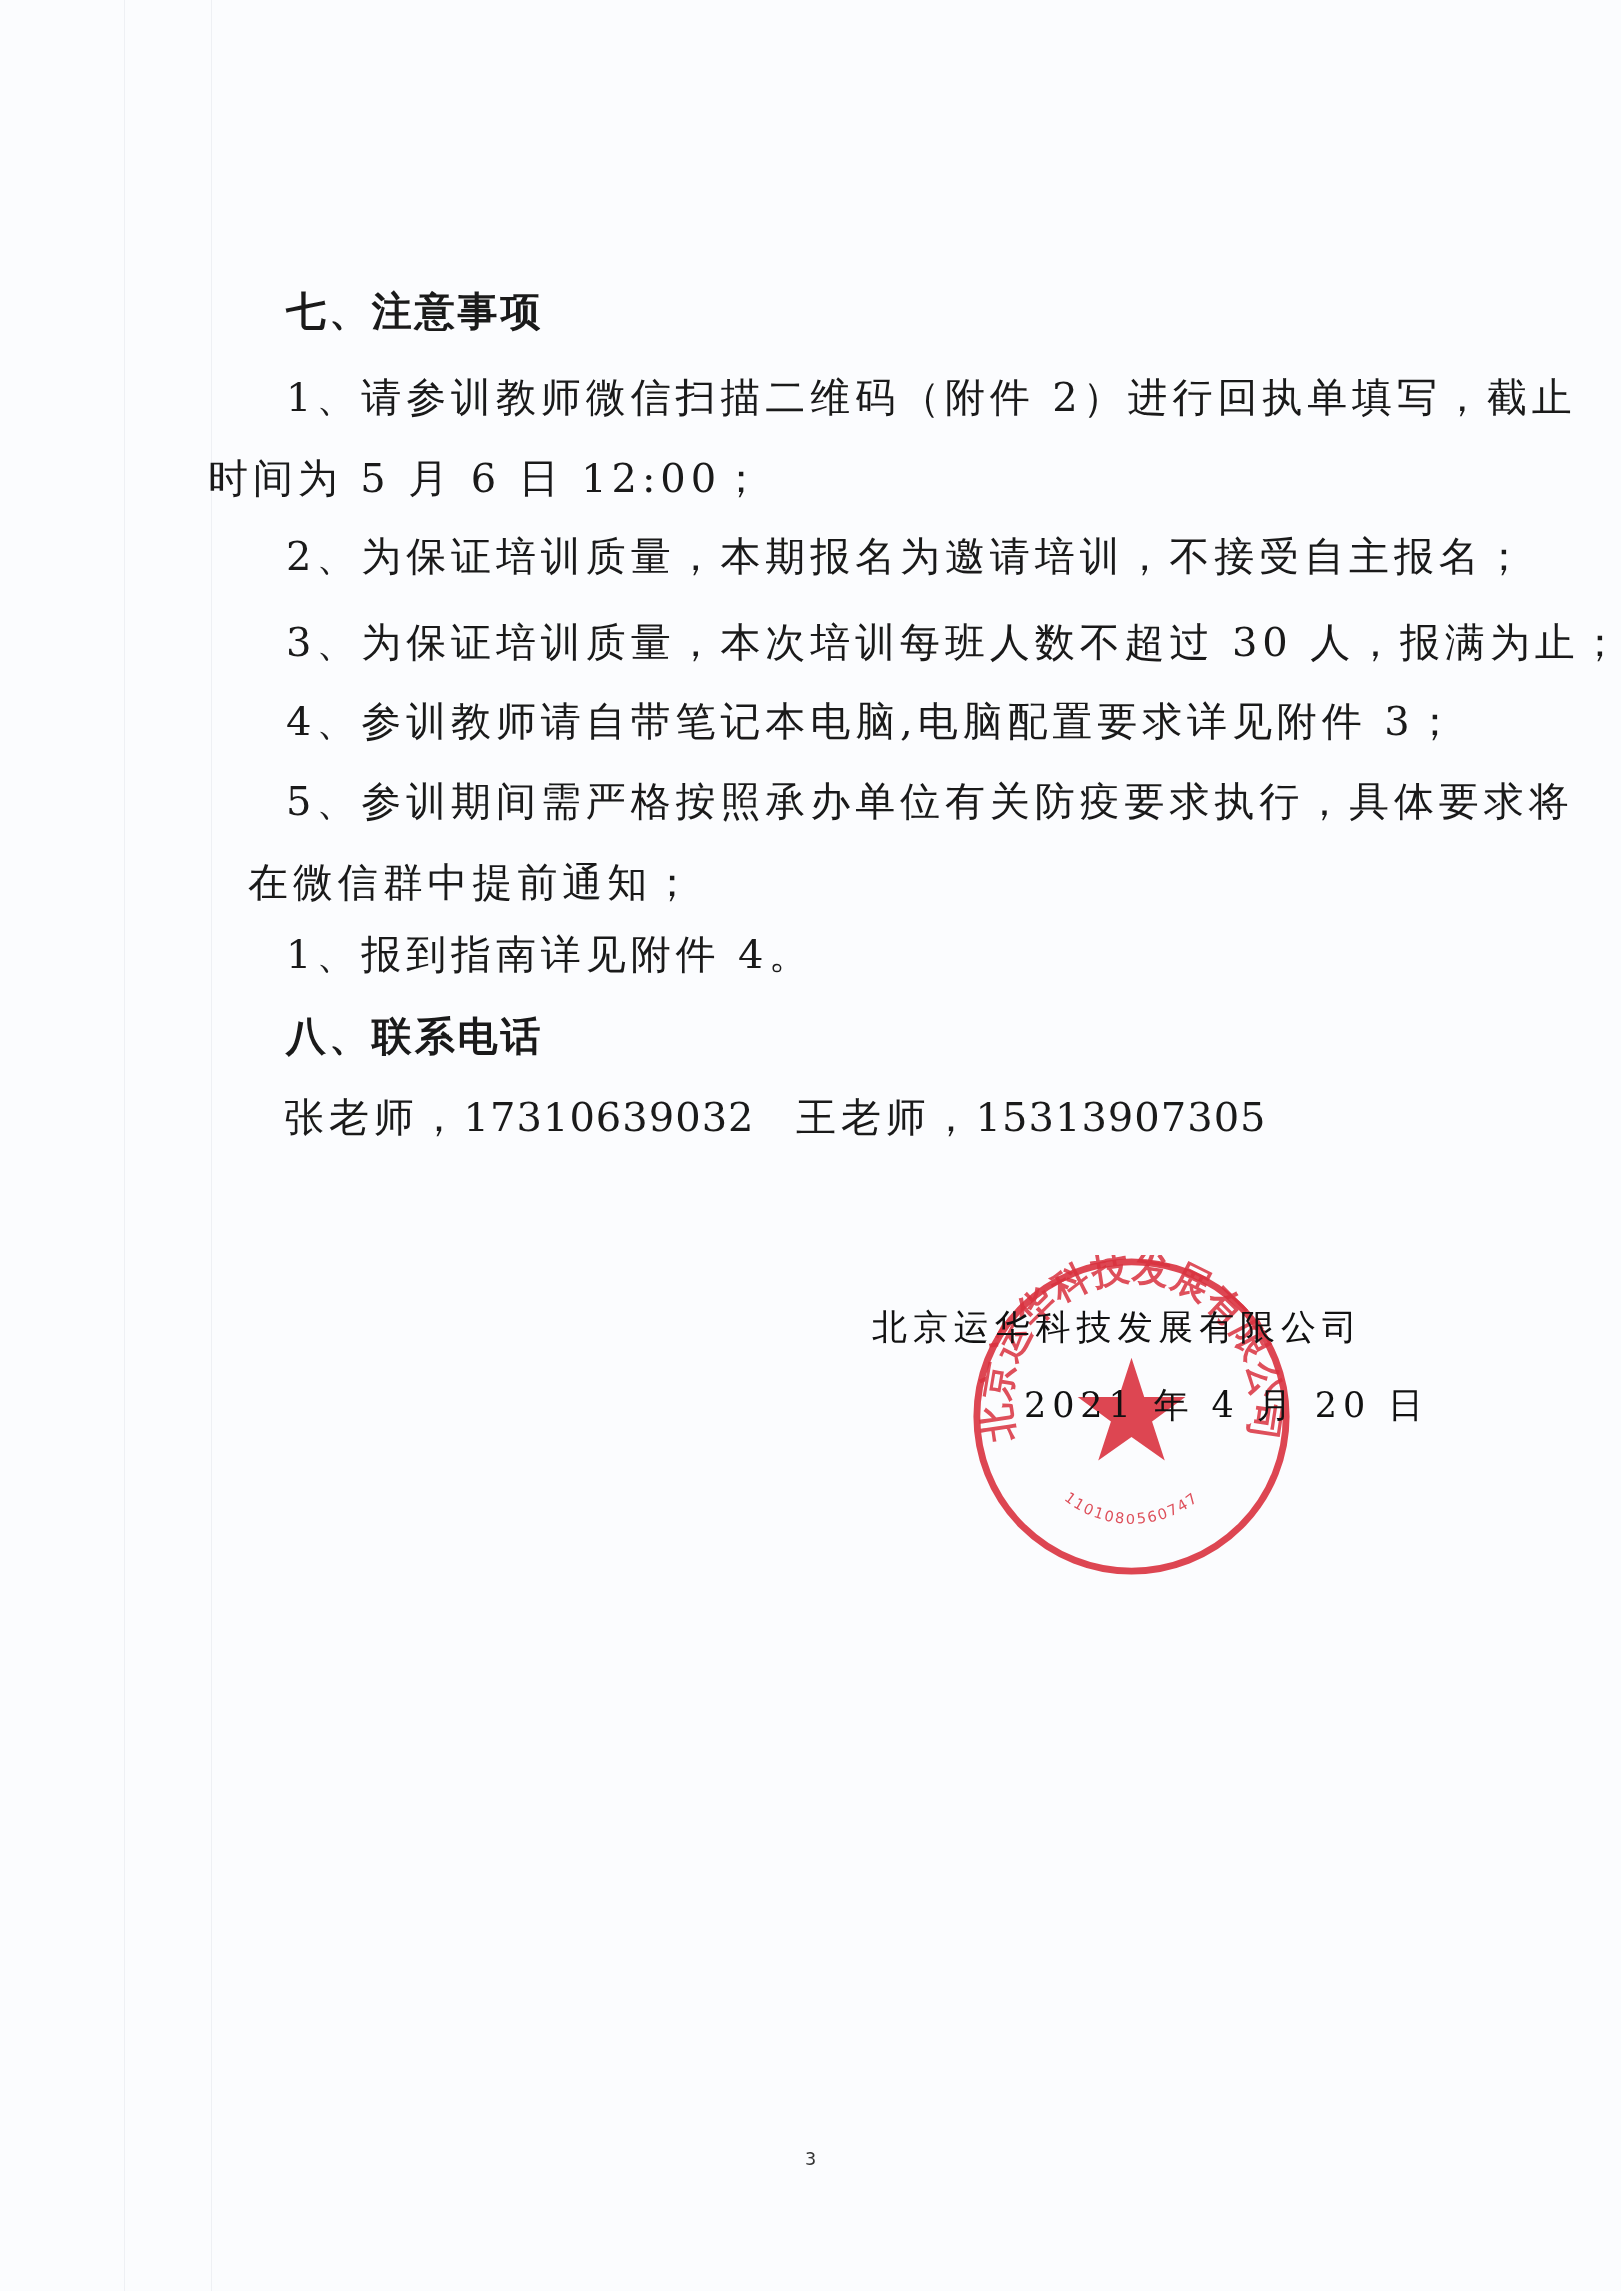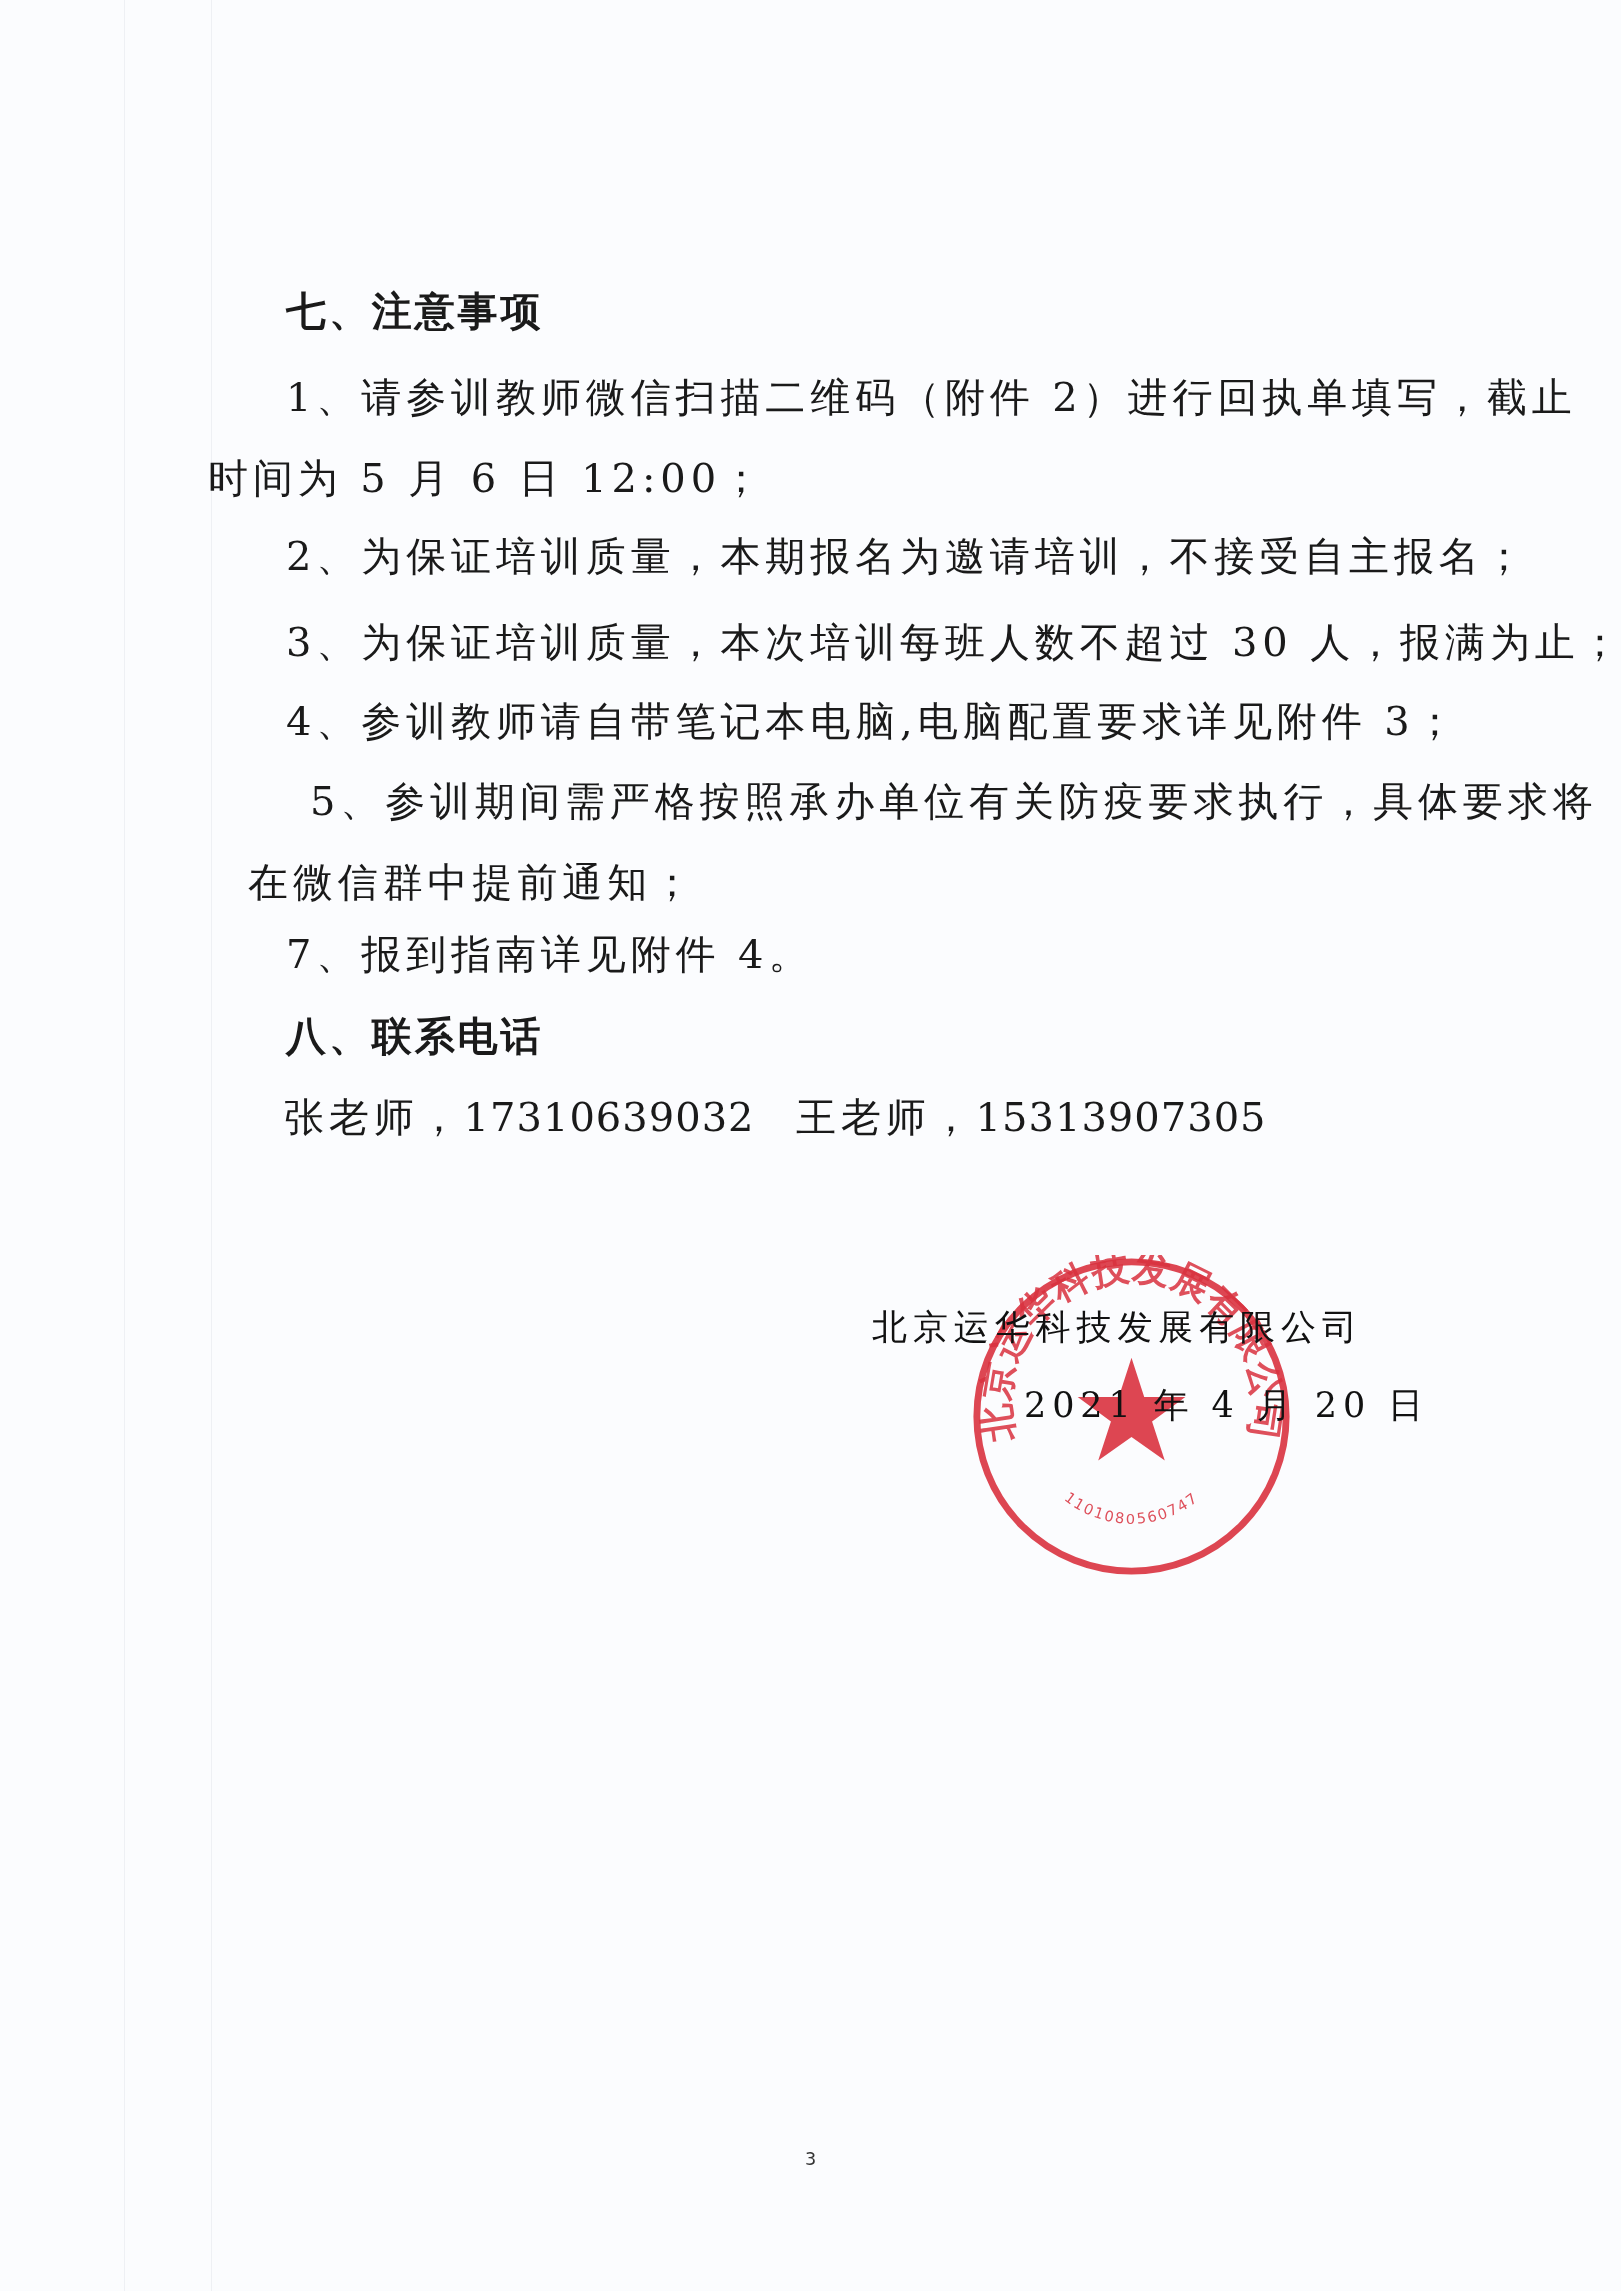--- a/index.html
+++ b/index.html
@@ -17,23 +17,23 @@
 
 <div class="scanline" style="left:211px"></div>
 <div class="scanline" style="left:124px"></div>
 
 <div class="line heading" style="left:286px; top:290px;">七、注意事项</div>
 <div class="line" style="left:286px; top:376px;">1、请参训教师微信扫描二维码（附件 2）进行回执单填写，截止</div>
 <div class="line" style="left:208px; top:457px;">时间为 5 月 6 日 12:00；</div>
 <div class="line" style="left:286px; top:535px;">2、为保证培训质量，本期报名为邀请培训，不接受自主报名；</div>
 <div class="line" style="left:286px; top:621px;">3、为保证培训质量，本次培训每班人数不超过 30 人，报满为止；</div>
 <div class="line" style="left:286px; top:700px;">4、参训教师请自带笔记本电脑,电脑配置要求详见附件 3；</div>
-<div class="line" style="left:286px; top:780px;margin-left:24px;">5、参训期间需严格按照承办单位有关防疫要求执行，具体要求将</div>
+<div class="line" style="left:286px; top:780px;">5、参训期间需严格按照承办单位有关防疫要求执行，具体要求将</div>
 <div class="line" style="left:208px; top:861px;margin-left:40px;">在微信群中提前通知；</div>
-<div class="line" style="left:286px; top:933px;">7、报到指南详见附件 4。</div>
+<div class="line" style="left:286px; top:933px;">1、报到指南详见附件 4。</div>
 
 <div class="line heading" style="left:286px; top:1015px;">八、联系电话</div>
 <div class="line" style="left:284px; top:1096px;">
   <span>张老师，</span><span style="letter-spacing:1px">17310639032</span>
 </div>
 <div class="line" style="left:796px; top:1096px;">
   <span>王老师，</span><span style="letter-spacing:1px">15313907305</span>
 </div>
 
 <svg class="stamp" viewBox="0 0 330 330">

